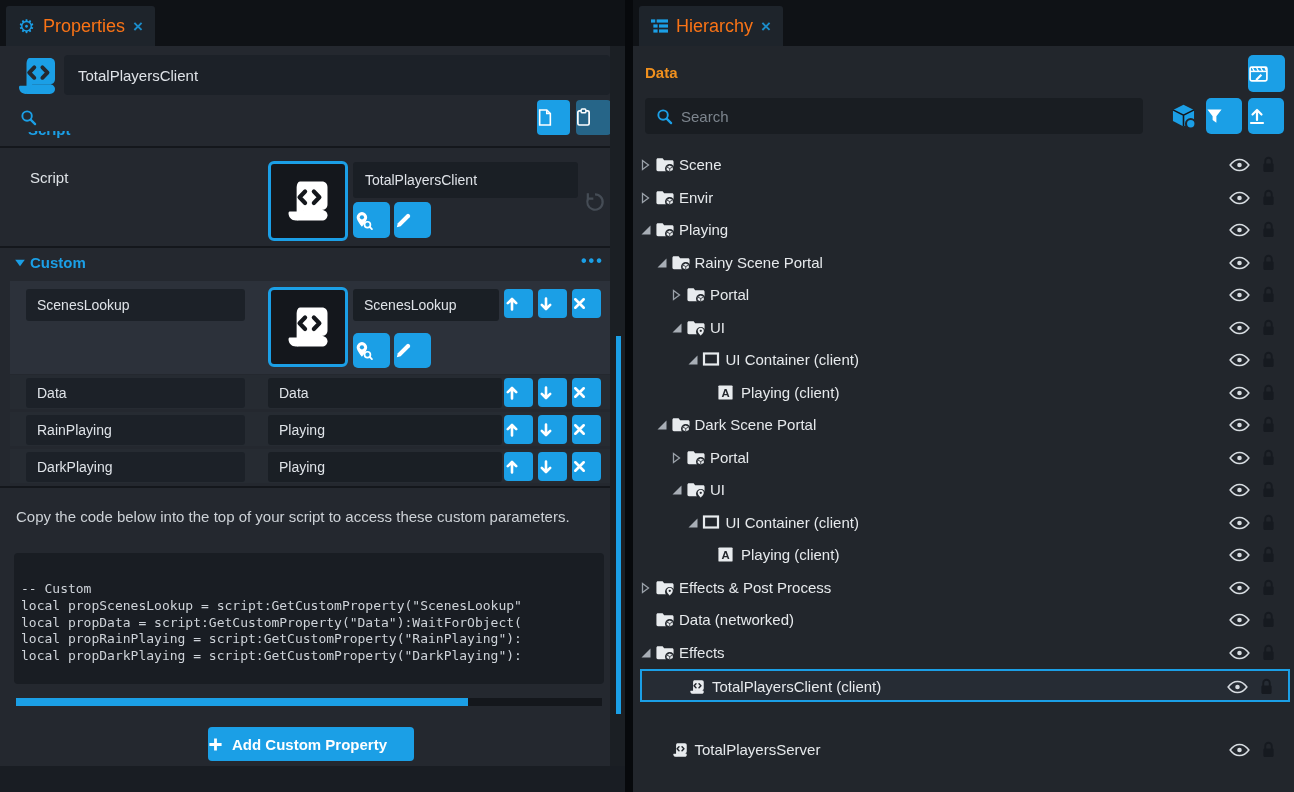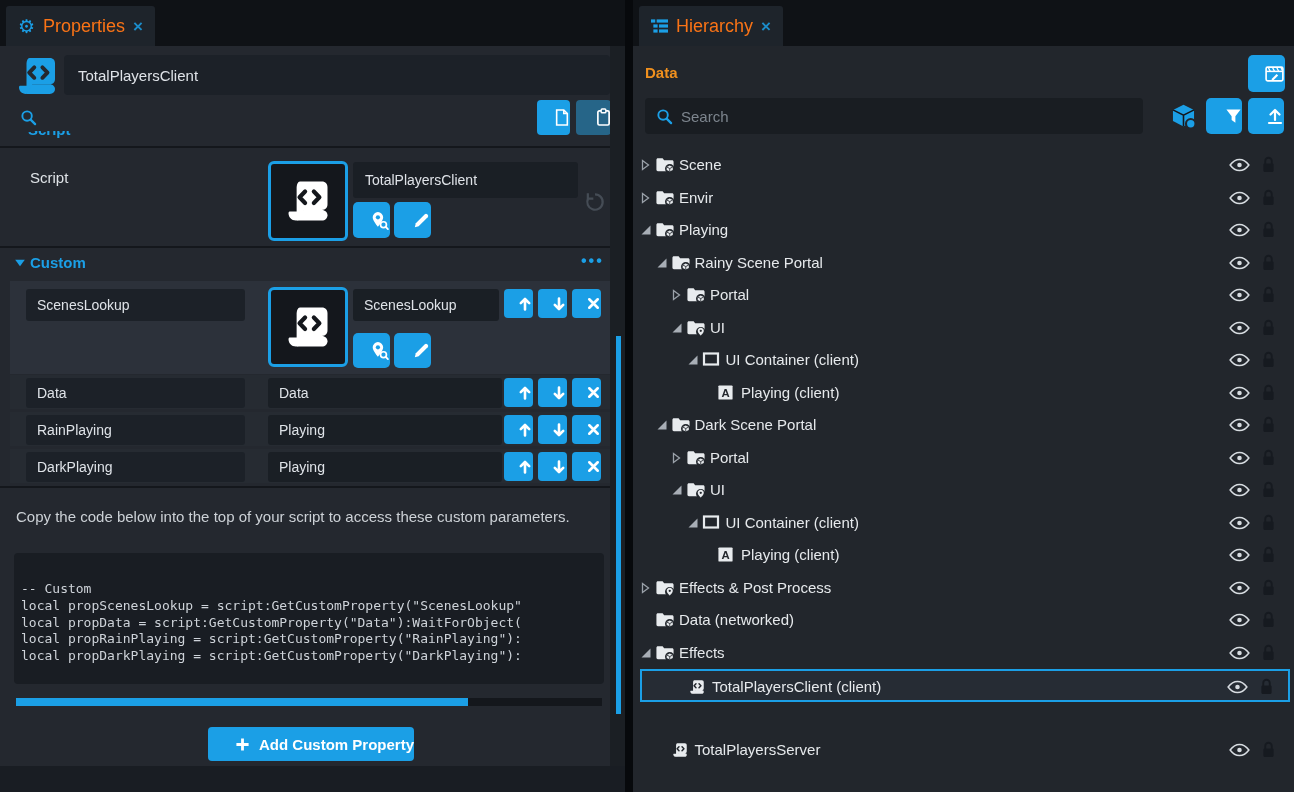--- a/index.html
+++ b/index.html
@@ -6,21 +6,21 @@
   *{box-sizing:border-box;font-family:"Liberation Sans",sans-serif;}
   .app{position:relative;width:1294px;height:792px;overflow:hidden;background:#07090c;}
   .abs{position:absolute;}
 
   
   .tabbar{position:absolute;top:0;height:46px;background:#0f1216;}
   .tab{position:absolute;top:6px;height:40px;background:#1e242b;border-radius:3px 3px 0 0;
        display:flex;align-items:center;padding:0 12px;gap:8px;}
   .tab-label{color:#f97316;font-size:18px;}
   .tab-close{color:#1b9fe6;font-size:17px;font-weight:bold;line-height:1;opacity:.85;}
-  .btn{position:absolute;background:#1b9fe6;border-radius:5px;display:flex;align-items:center;justify-content:flex-end;padding-left:12px;}
+  .btn{position:absolute;background:#1b9fe6;border-radius:5px;display:flex;align-items:center;justify-content:flex-start;}
   .field{position:absolute;background:#1c2128;border-radius:3px;color:#dfe3e8;font-size:14px;
          display:flex;align-items:center;padding:0 11px;white-space:nowrap;overflow:hidden;}
   input.search{position:absolute;background:#1a1e24;border:none;border-radius:4px;color:#dfe3e8;
          font-size:15px;outline:none;padding:0 10px 0 36px;}
   input.search::placeholder{color:#7d858e;}
   .mag{position:absolute;width:17px;height:17px;pointer-events:none;}
   svg{display:block;}
 
   
   .props-panel{position:absolute;left:0;top:0;width:625px;height:792px;background:#24282f;}

